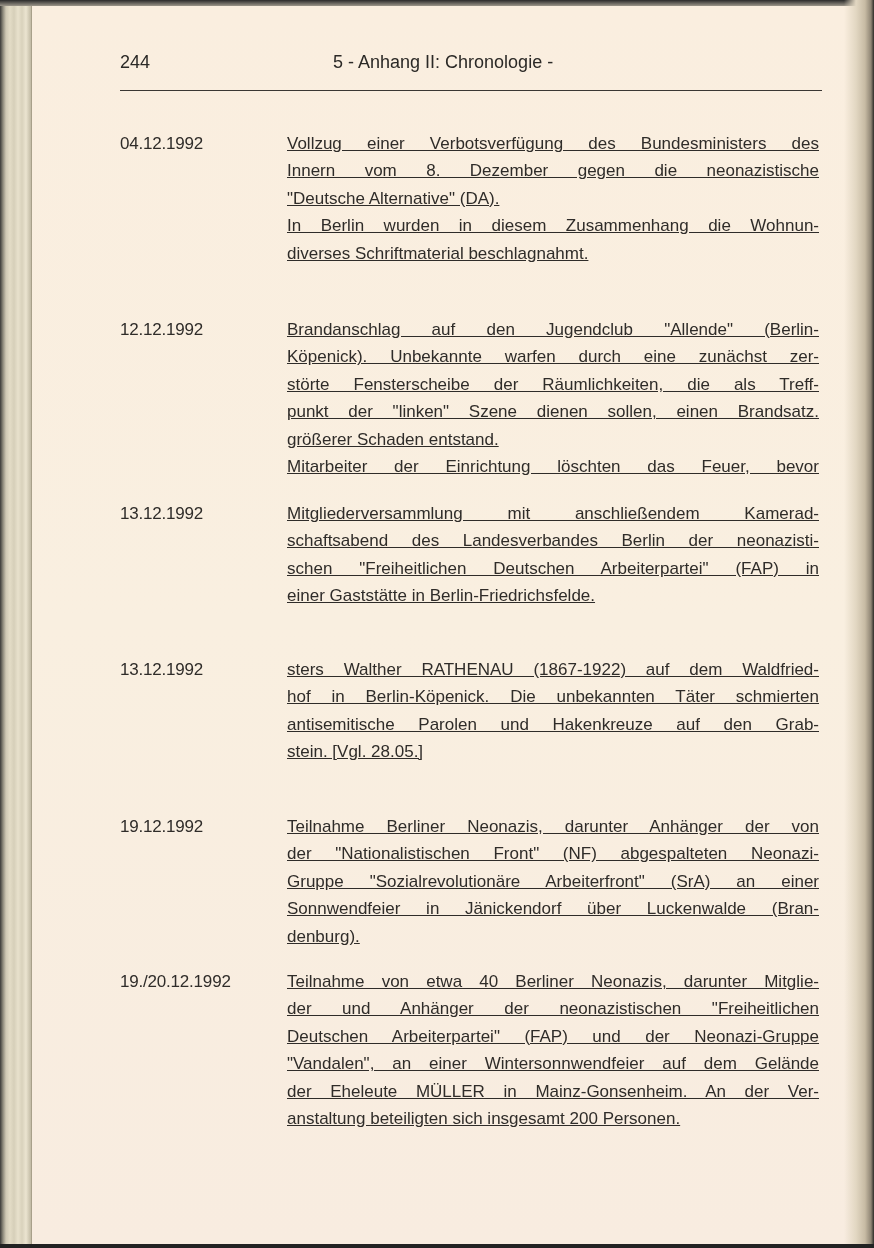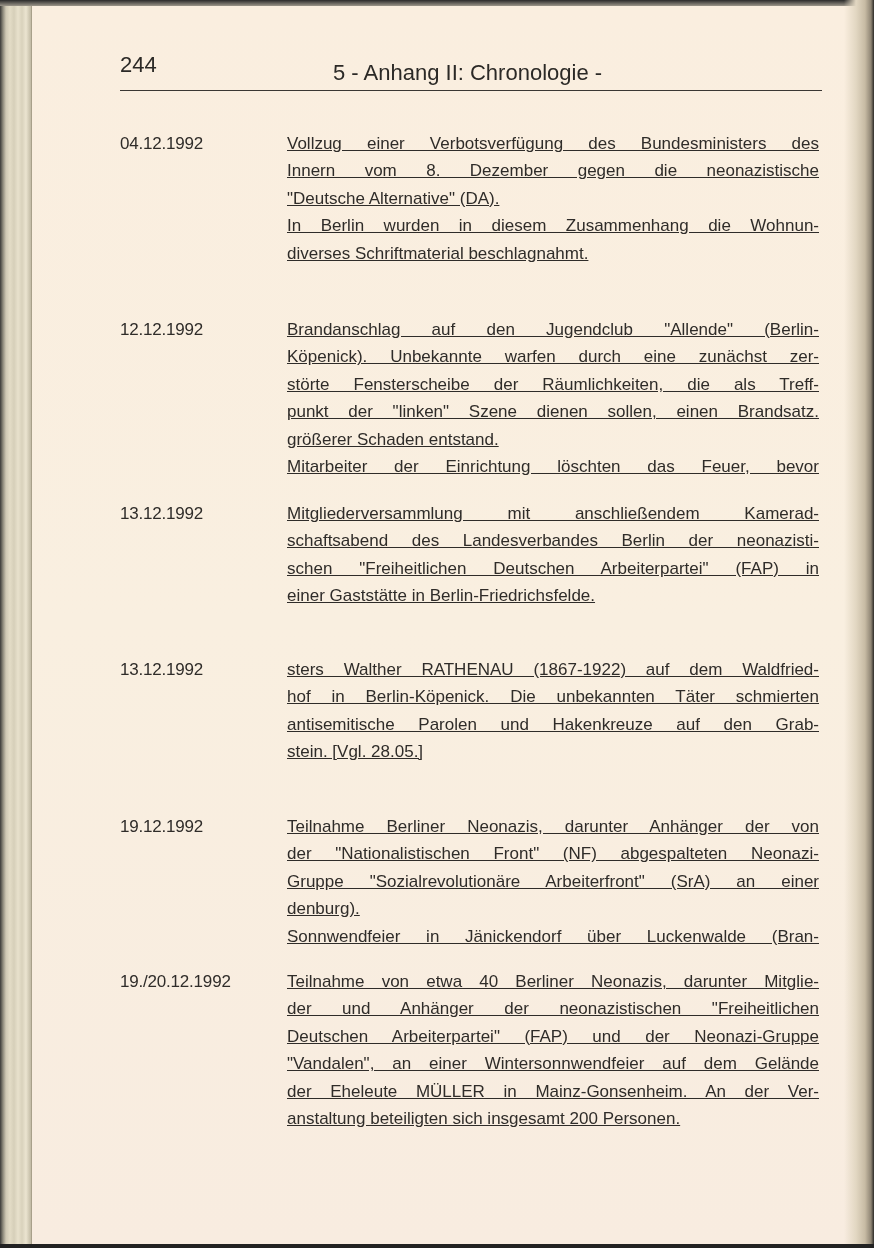--- a/index.html
+++ b/index.html
@@ -55,30 +55,30 @@
       background: linear-gradient(to bottom, #faeedf 0%, #f9efe0 50%, #f8ece0 100%);
     }
 
     .running-head {
       position: absolute;
       top: 52px;
       left: 120px;
       width: 700px;
       height: 22px;
       font-family: "Liberation Sans", sans-serif;
-      font-size: 22px;
+      font-size: 18px;
       color: #2b2926;
     }
     .page-number {
       position: absolute;
       left: 0; top: 0;
     }
     .running-title {
       position: absolute;
-      left: 213px; top: 8px;
+      left: 213px; top: 0;
     }
     .head-rule {
       position: absolute;
       top: 90px;
       left: 120px;
       width: 702px;
       height: 1px;
       background: #3a3733;
     }
 
@@ -182,22 +182,22 @@
         <span class="entry-line last">stein. [Vgl. 28.05.]</span>
       </div>
     </div>
 
     <div class="entry" style="top:683px;">
       <div class="entry-date">19.12.1992</div>
       <div class="entry-text">
         <span class="entry-line">Teilnahme Berliner Neonazis, darunter Anhänger der von</span>
         <span class="entry-line">der "Nationalistischen Front" (NF) abgespalteten Neonazi-</span>
         <span class="entry-line">Gruppe "Sozialrevolutionäre Arbeiterfront" (SrA) an einer</span>
+        <span class="entry-line">Sonnwendfeier in Jänickendorf über Luckenwalde (Bran-</span>
         <span class="entry-line last">denburg).</span>
-        <span class="entry-line">Sonnwendfeier in Jänickendorf über Luckenwalde (Bran-</span>
       </div>
     </div>
 
     <div class="entry" style="top:838px;">
       <div class="entry-date">19./20.12.1992</div>
       <div class="entry-text">
         <span class="entry-line">Teilnahme von etwa 40 Berliner Neonazis, darunter Mitglie-</span>
         <span class="entry-line">der und Anhänger der neonazistischen "Freiheitlichen</span>
         <span class="entry-line">Deutschen Arbeiterpartei" (FAP) und der Neonazi-Gruppe</span>
         <span class="entry-line">"Vandalen", an einer Wintersonnwendfeier auf dem Gelände</span>

